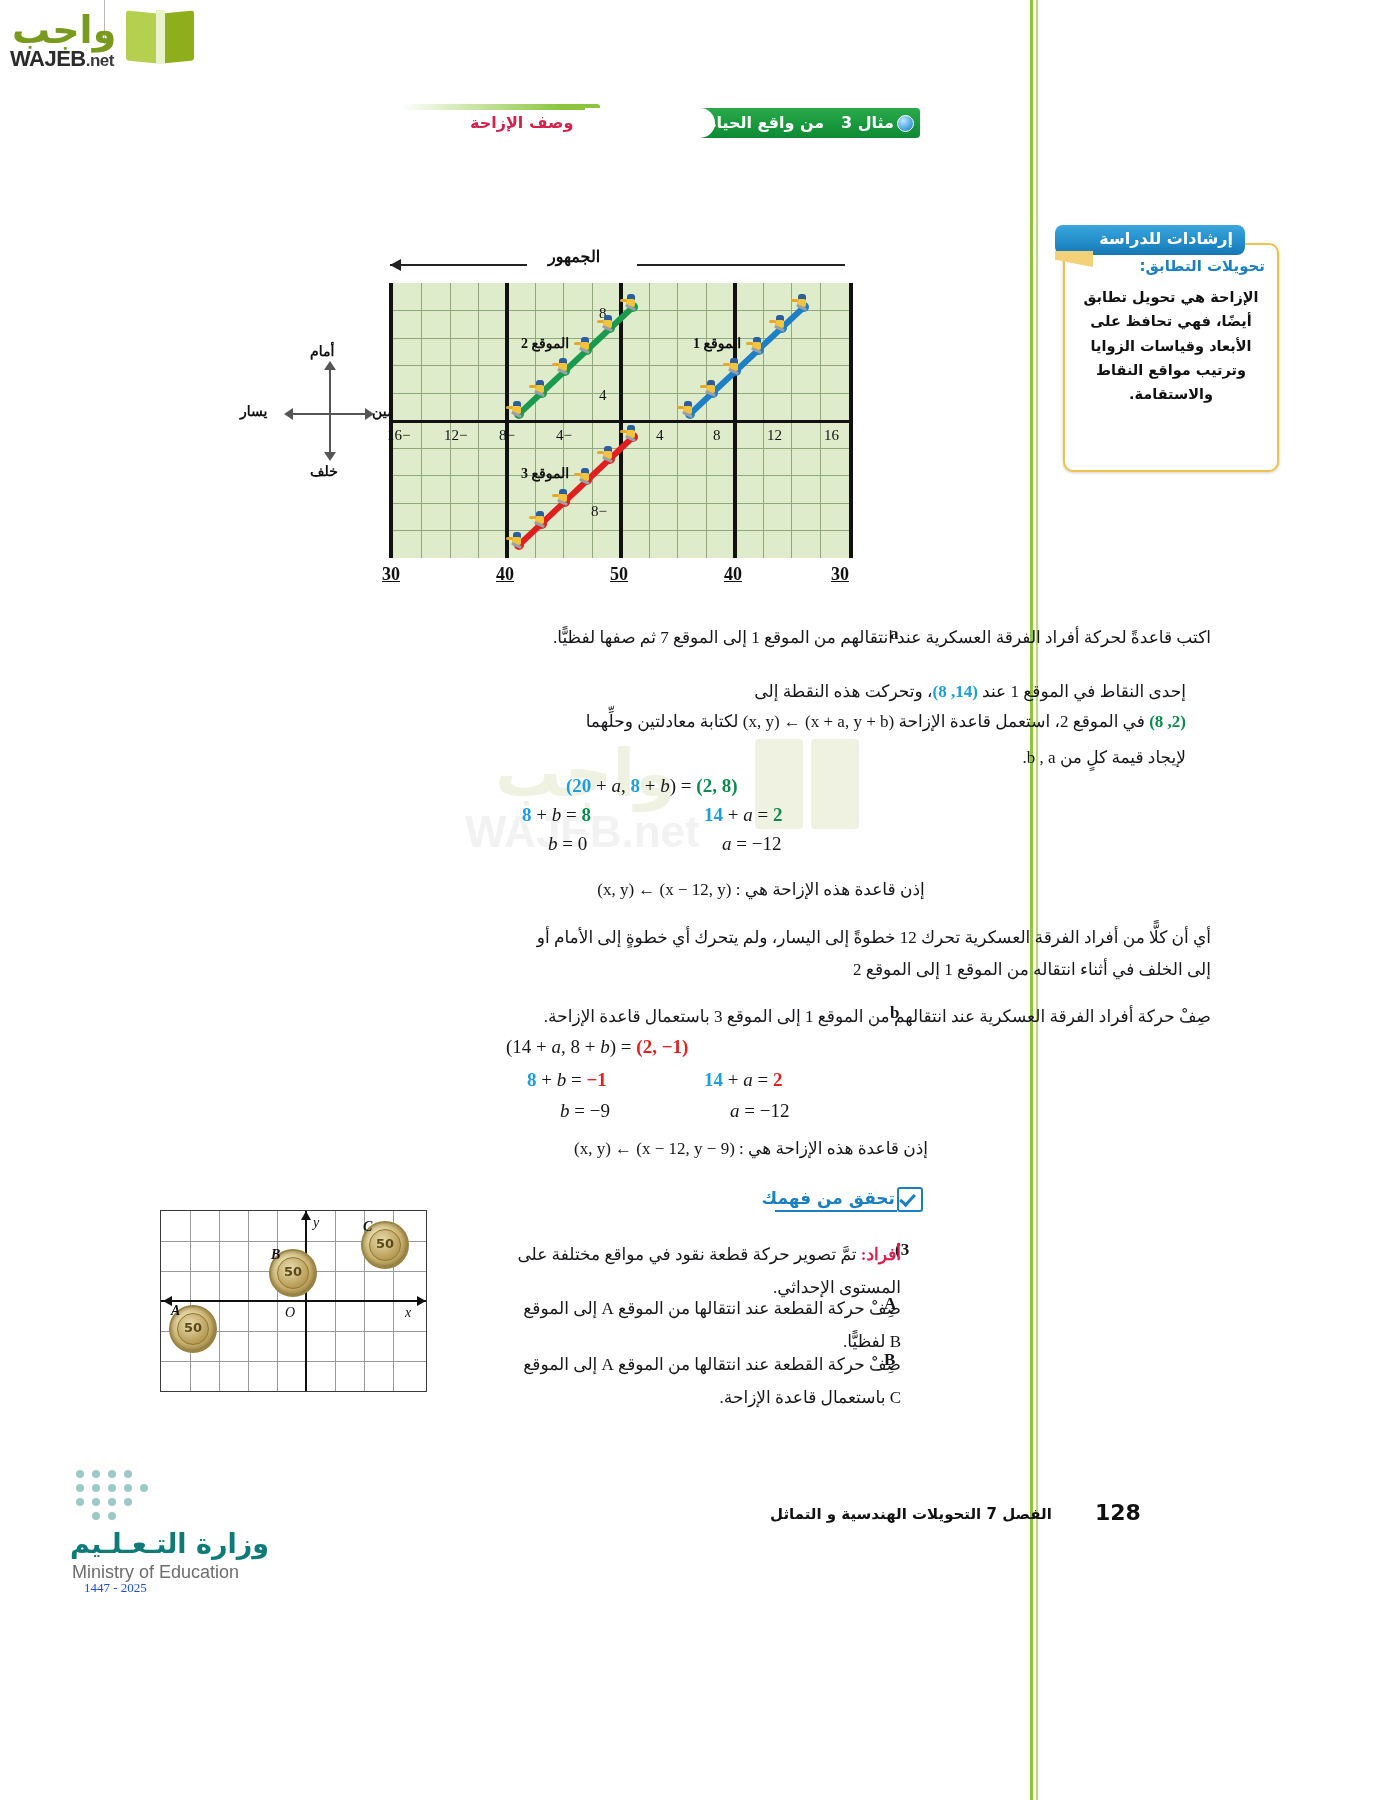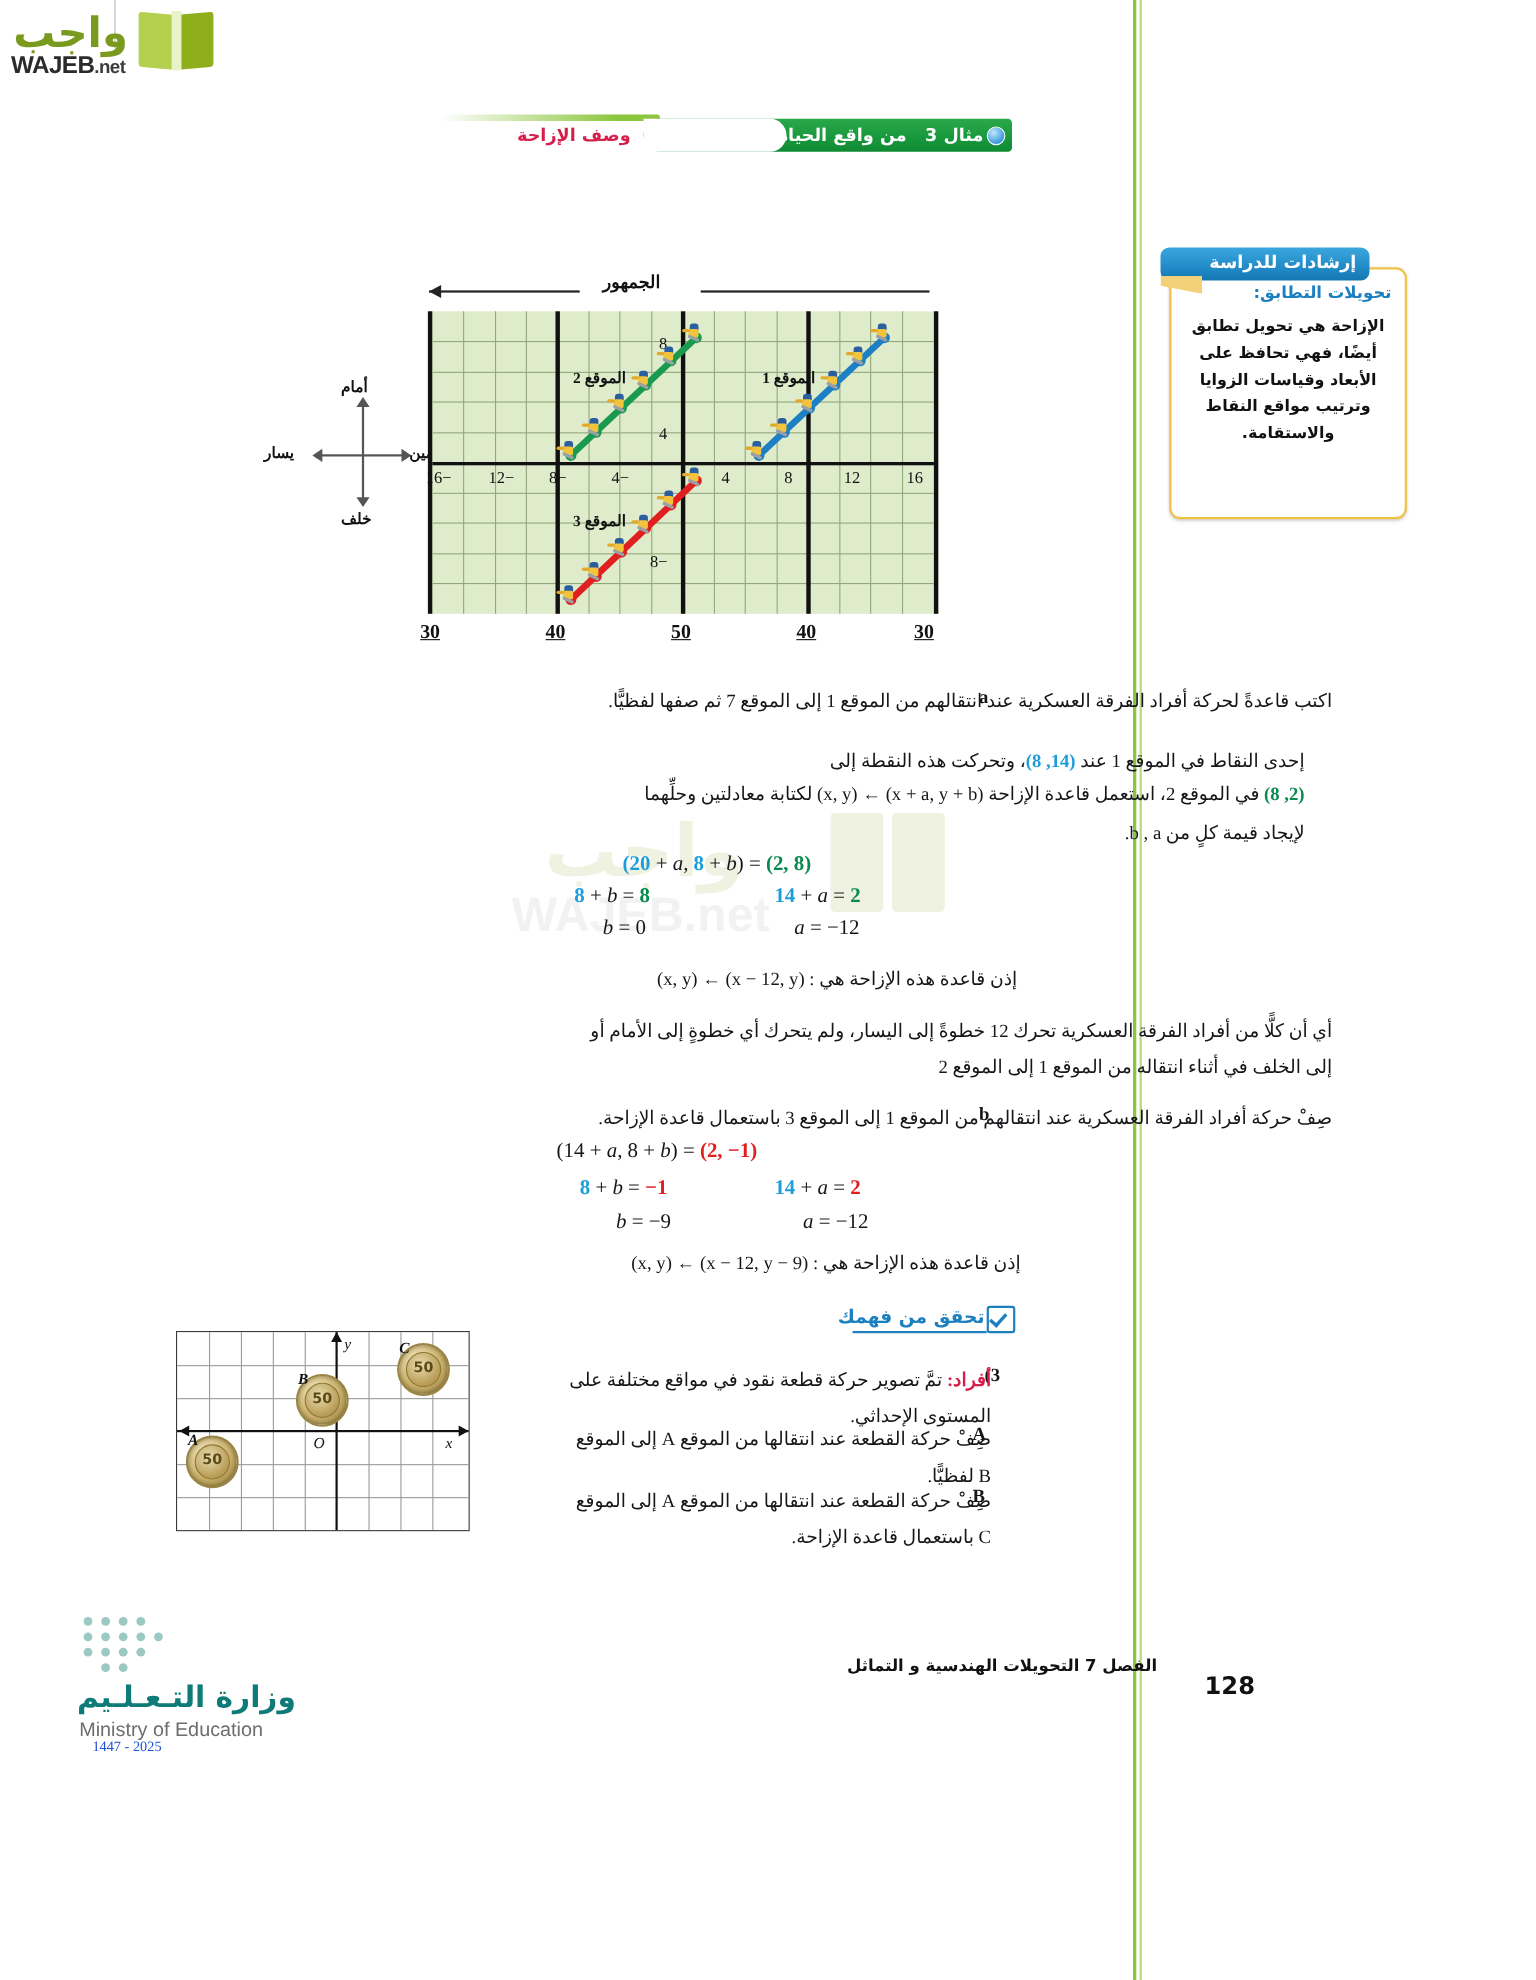--- a/index.html
+++ b/index.html
@@ -196,21 +196,21 @@
   .moe-dots{position:absolute;left:16px;top:0;width:100px;height:52px;}
   .moe-dots i{position:absolute;width:8px;height:8px;border-radius:50%;background:#9cc9c4;}
   .moe-ar{position:absolute;left:10px;top:58px;font-size:27px;font-weight:bold;color:#0f7b78;
     font-family:"DejaVu Sans",sans-serif;letter-spacing:1px;}
   .moe-en{position:absolute;left:12px;top:92px;font-size:18px;color:#6d6d6d;
     font-family:"Liberation Sans",sans-serif;}
   .moe-yr{position:absolute;left:12px;top:110px;font-size:13px;color:#1d4ed8;
     font-family:Liberation Serif, serif;margin-left:12px;}
 
   .pgnum{position:absolute;left:1095px;top:1500px;font-size:22px;font-weight:bold;color:#111;
-    font-family:"DejaVu Sans",sans-serif;margin-top:21px;}
+    font-family:"DejaVu Sans",sans-serif;}
   .chaptxt{position:absolute;left:770px;top:1505px;font-size:15px;font-weight:bold;color:#111;
     font-family:"DejaVu Sans",sans-serif;white-space:nowrap;}
 
   
   .wm-big{position:absolute;left:455px;top:735px;width:420px;height:155px;opacity:.30;}
   .wm-big .w1{position:absolute;left:40px;top:0;font-size:66px;font-weight:bold;color:#ccd69a;
     font-family:"DejaVu Sans",sans-serif;}
   .wm-big .w2{position:absolute;left:10px;top:72px;font-size:44px;font-weight:bold;color:#d5d5d5;
     font-family:"Liberation Sans",sans-serif;}
   .wm-big .bk{position:absolute;left:300px;top:4px;width:110px;height:92px;}

